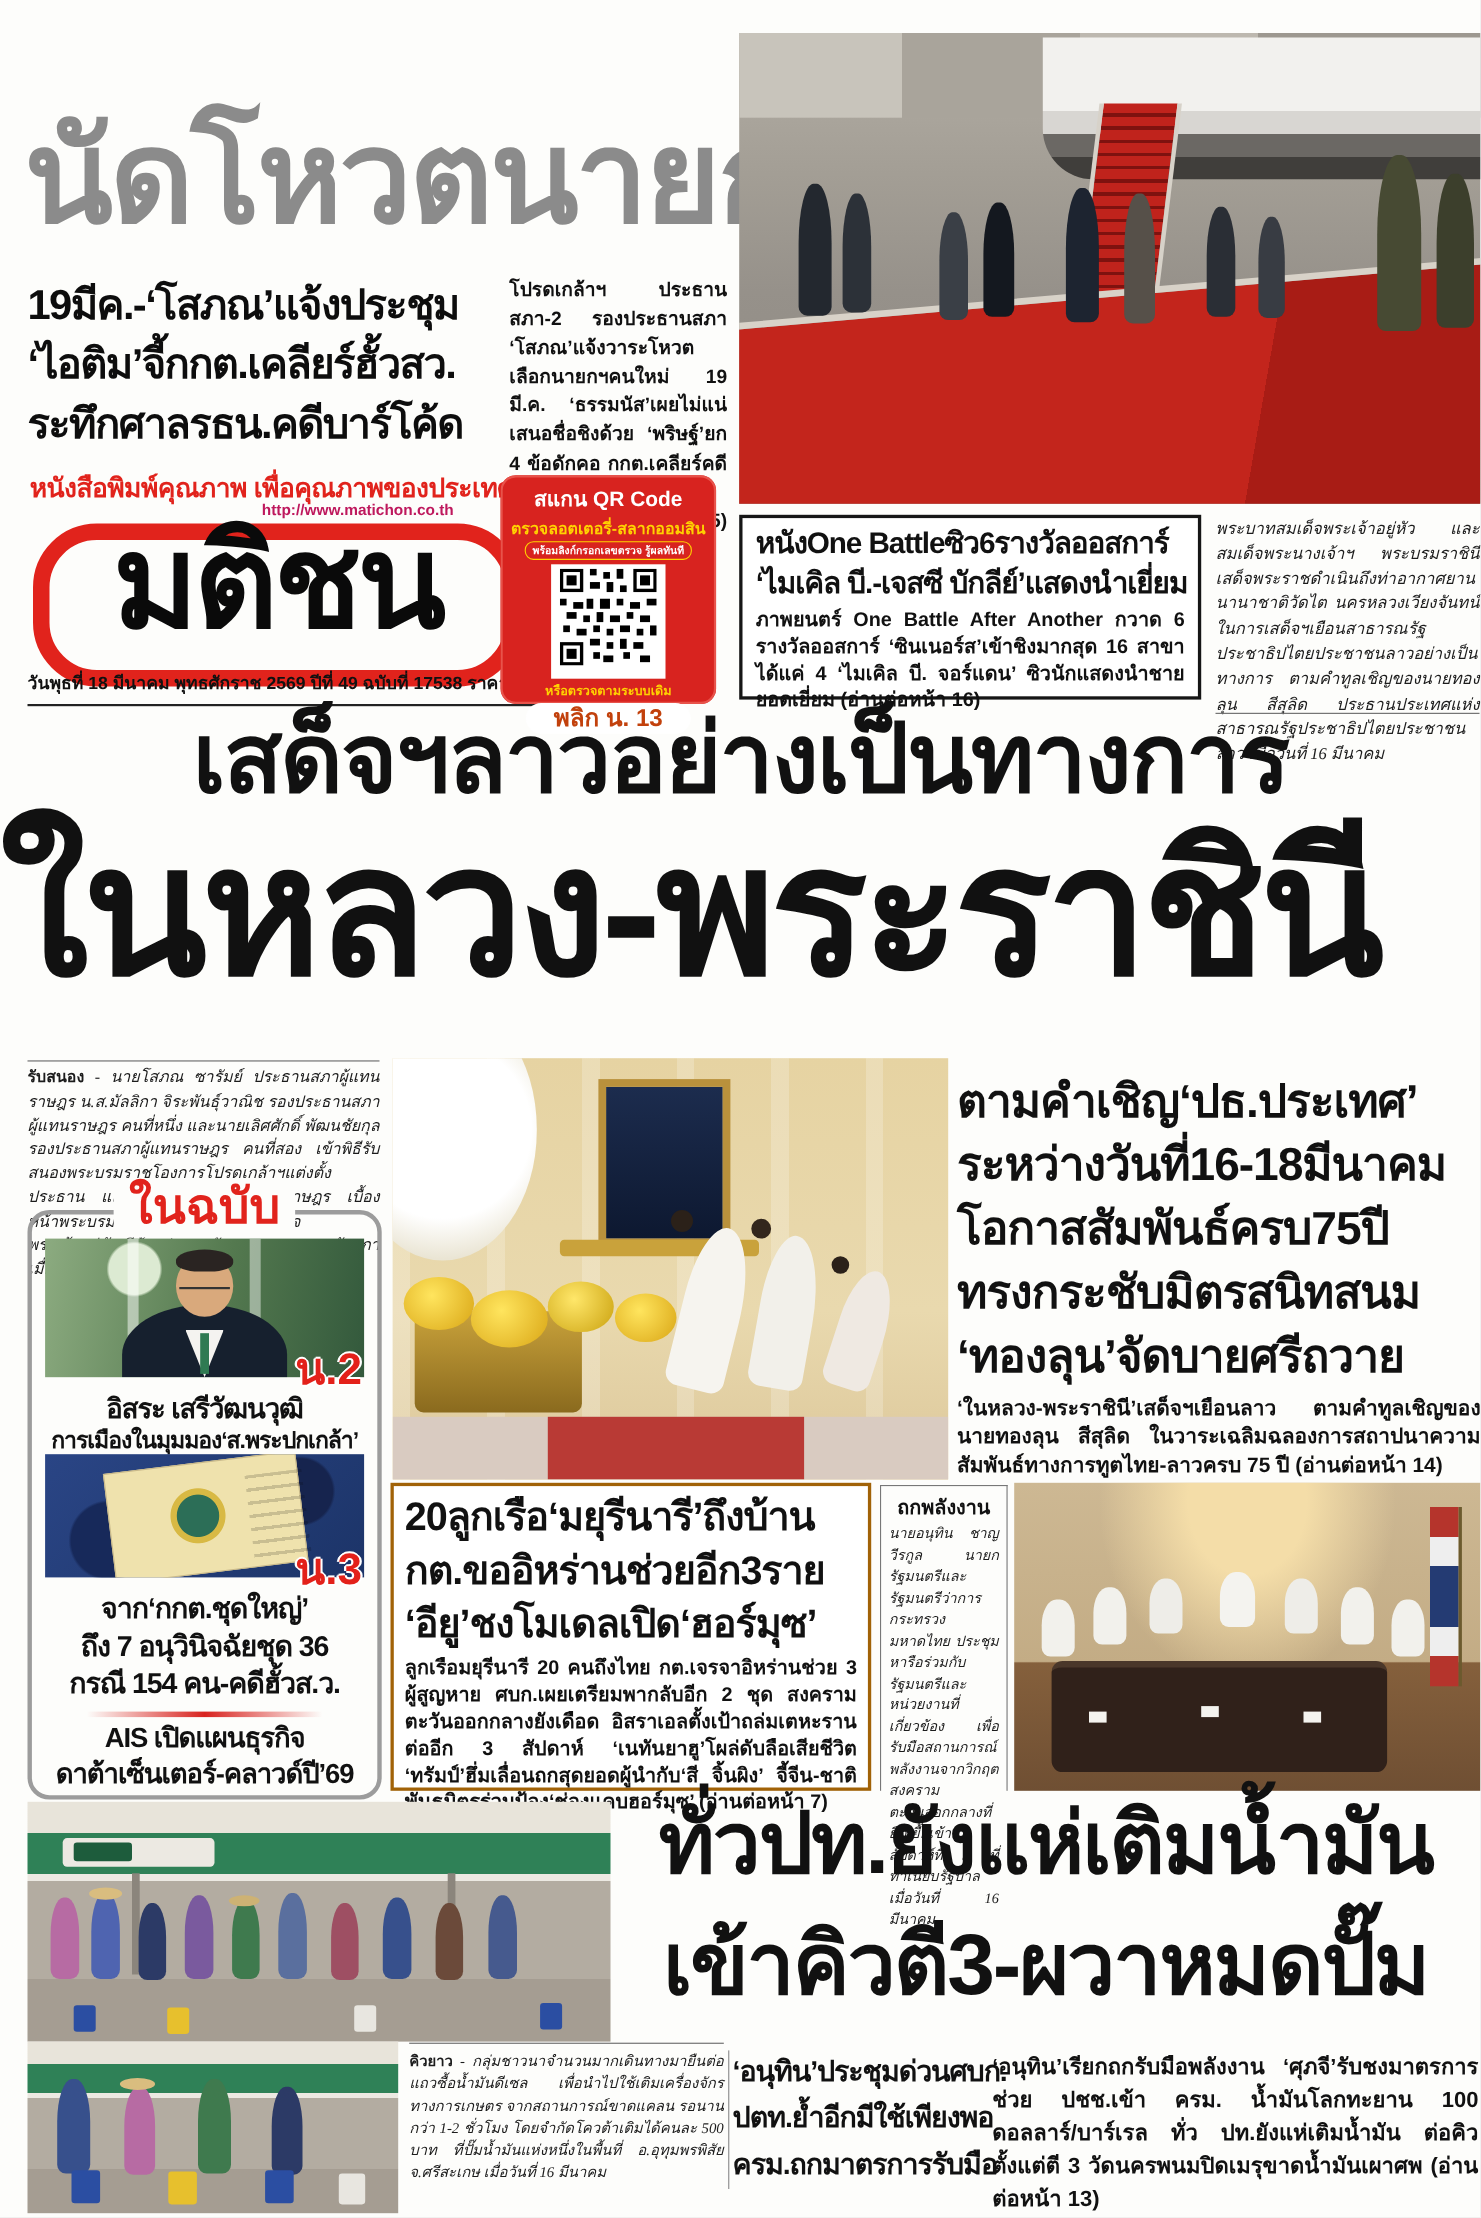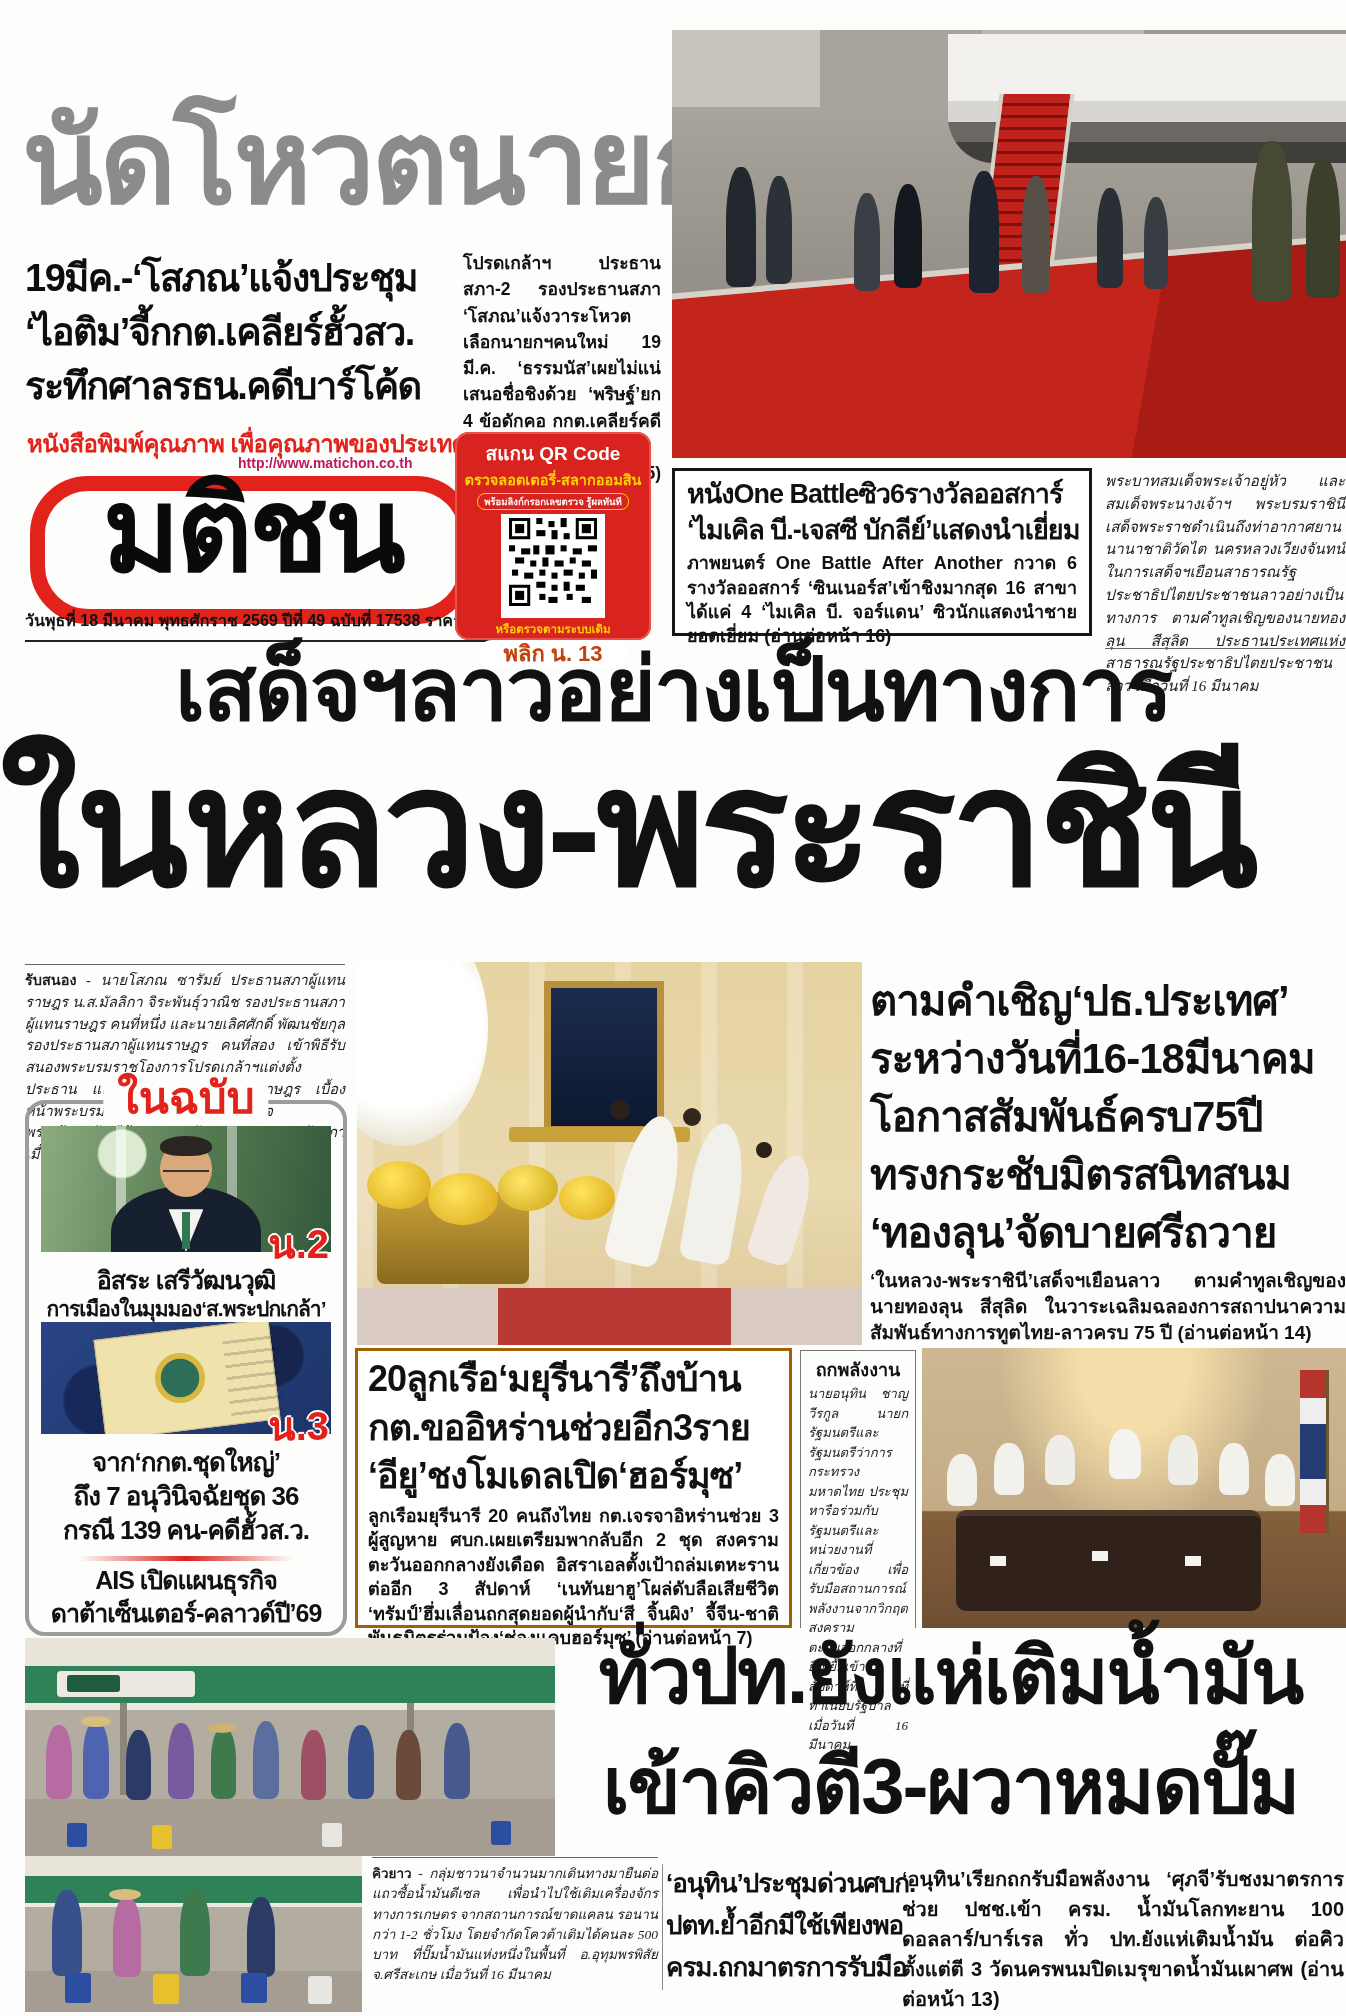--- a/index.html
+++ b/index.html
@@ -262,21 +262,21 @@
     <div class="ii-cap2 nowrap">การเมืองในมุมมอง‘ส.พระปกเกล้า’</div>
     <div class="ph lotteryph" style="left:12px;top:218px;width:290px;height:112px;">
       <div style="left:20%;top:6%;width:60%;height:88%;background:#efe2ad;border:1px solid #c9b98a;transform:rotate(-7deg);"></div>
       <div style="left:38%;top:24%;width:58px;height:58px;background:radial-gradient(circle,#2c6e57 0 46%,#d8b944 48% 60%,rgba(0,0,0,0) 62%);"></div>
       <div style="left:64%;top:14%;width:18%;height:72%;background:repeating-linear-gradient(180deg,rgba(0,0,0,.16) 0 3px,rgba(0,0,0,0) 3px 12px);transform:rotate(-7deg);"></div>
     </div>
     <div class="badge" style="top:290px;right:14px;font-size:40px;">น.3</div>
     <div class="ii-lines2">
       <div>จาก‘กกต.ชุดใหญ่’</div>
       <div>ถึง 7 อนุวินิจฉัยชุด 36</div>
-      <div>กรณี 139 คน-คดีฮั้วส.ว.</div>
+      <div>กรณี 154 คน-คดีฮั้วส.ว.</div>
     </div>
     <div class="ii-div"></div>
     <div class="ii-lines3">
       <div>AIS เปิดแผนธุรกิจ</div>
       <div>ดาต้าเซ็นเตอร์-คลาวด์ปี’69</div>
       <div class="ii-b13" style="position:static;">น.13</div>
     </div>
   </div>
 
   <div class="abs iran-box">

